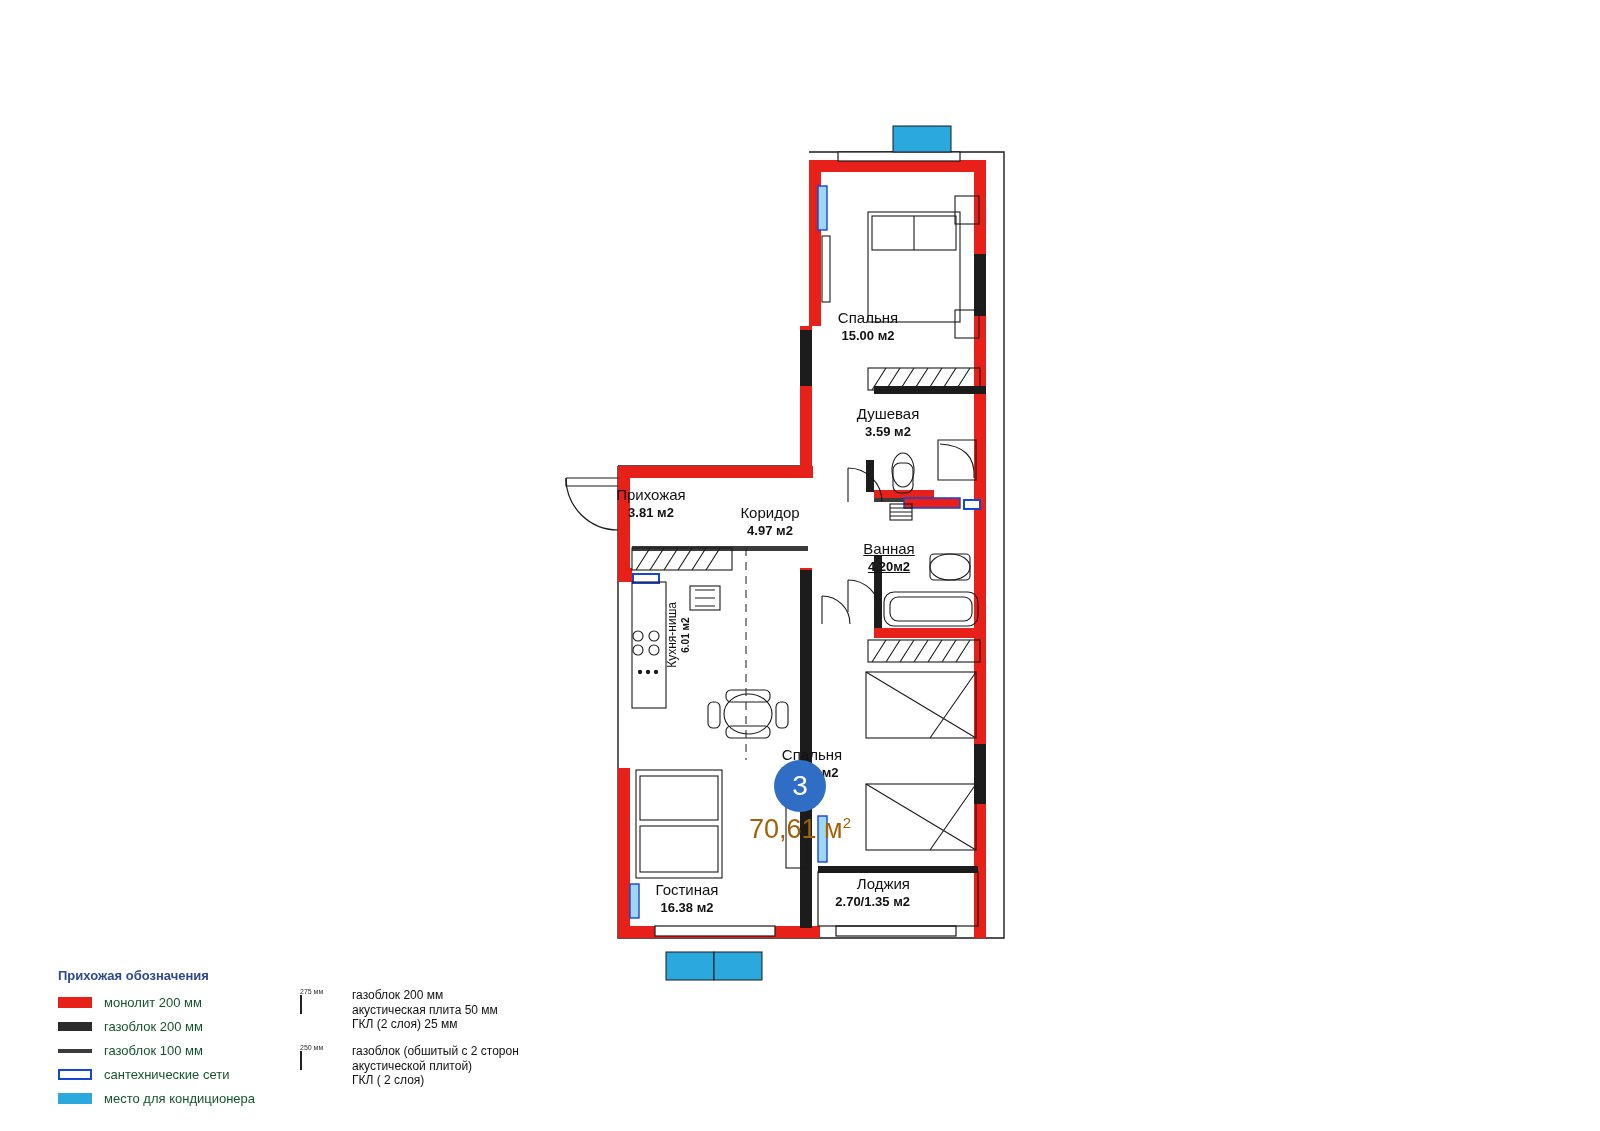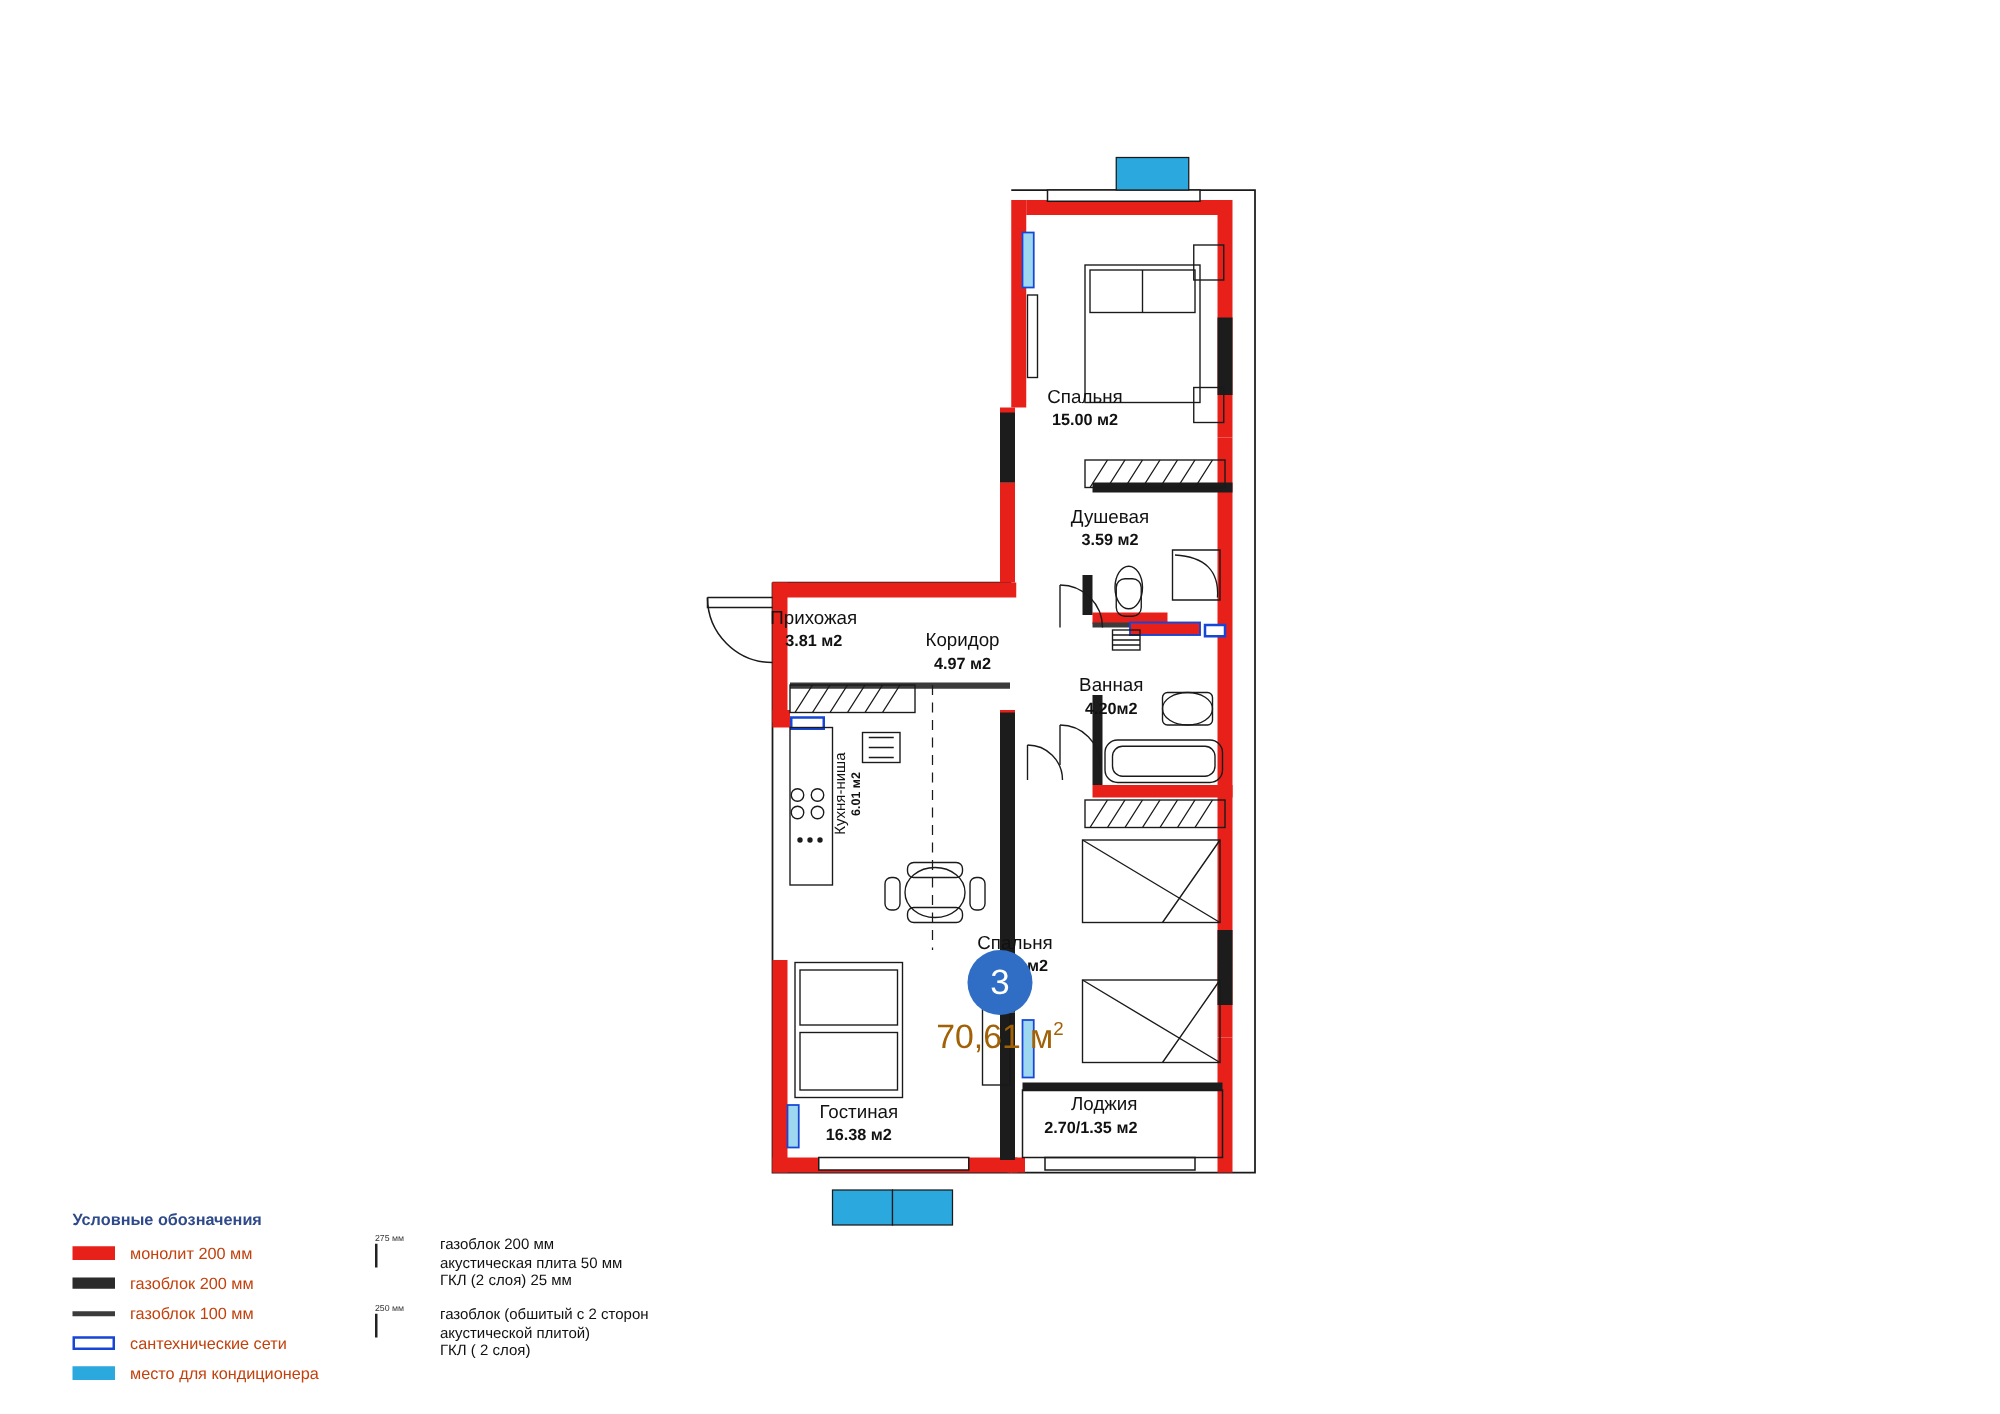--- a/index.html
+++ b/index.html
@@ -31,21 +31,21 @@
   
   .legend{position:absolute;left:58px;top:968px;width:560px;}
   .legend-title{font-size:13px;color:#2f4a8a;font-weight:700;margin-bottom:12px;}
   .legend-row{display:flex;align-items:center;margin-bottom:9px;}
   .sw{width:34px;height:9px;margin-right:12px;flex:0 0 34px;}
   .sw.red{background:#e8201a;height:11px;}
   .sw.dark{background:#2b2b2b;height:9px;}
   .sw.thin{background:#3b3b3b;height:4px;}
   .sw.blue-out{background:#ffffff;border:2px solid #1546d6;height:11px;box-sizing:border-box;}
   .sw.cyan{background:#2ba8dd;height:11px;}
-  .legend-text{font-size:13px;color:#c2410c;}
+  .legend-text{font-size:13px;color:#14532d;}
 
   .legend2{position:absolute;left:300px;top:988px;width:700px;}
   .legend2-row{display:flex;align-items:flex-start;margin-bottom:12px;}
   .legend2-left{width:52px;flex:0 0 52px;}
   .legend2-cap{font-size:7px;color:#333;display:block;margin-bottom:1px;}
   .hatch{
     width:46px;height:16px;border:1px solid #222;box-sizing:border-box;
     background:repeating-linear-gradient(0deg,#c06a2a 0 2px,#f0d9c0 2px 4px);
   }
   .legend2-text{font-size:12px;line-height:1.22;color:#111;}
@@ -233,21 +233,21 @@
 
 <div id="room-labels">
     <div class="room-label" style="left: 808px; top: 309px; width: 120px;">
       <div class="room-name">Спальня</div>
       <div class="room-area">15.00 м2</div>
     </div>
     <div class="room-label" style="left: 828px; top: 405px; width: 120px;">
       <div class="room-name">Душевая</div>
       <div class="room-area">3.59 м2</div>
     </div>
-    <div class="room-label" style="left: 829px; top: 540px; width: 120px;">
+    <div class="room-label" style="left: 829px; top: 540px; width: 120px; text-decoration: underline;">
       <div class="room-name">Ванная</div>
       <div class="room-area">4.20м2</div>
     </div>
     <div class="room-label" style="left: 591px; top: 486px; width: 120px;">
       <div class="room-name">Прихожая</div>
       <div class="room-area">3.81 м2</div>
     </div>
     <div class="room-label" style="left: 710px; top: 504px; width: 120px;">
       <div class="room-name">Коридор</div>
       <div class="room-area">4.97 м2</div>
@@ -271,21 +271,21 @@
   </div>
 
 <div class="badge-wrap">
   <div class="badge-circle">3</div>
   <div class="badge-area">
     <span>70,61 м</span><sup>2</sup>
   </div>
 </div>
 
 <div class="legend">
-  <div class="legend-title">Условные обозначения</div>
+  <div class="legend-title">Прихожая обозначения</div>
   <div id="legend-items">
       <div class="legend-row">
         <span class="sw red"></span>
         <span class="legend-text">монолит 200 мм</span>
       </div>
       <div class="legend-row">
         <span class="sw dark"></span>
         <span class="legend-text">газоблок 200 мм</span>
       </div>
       <div class="legend-row">

